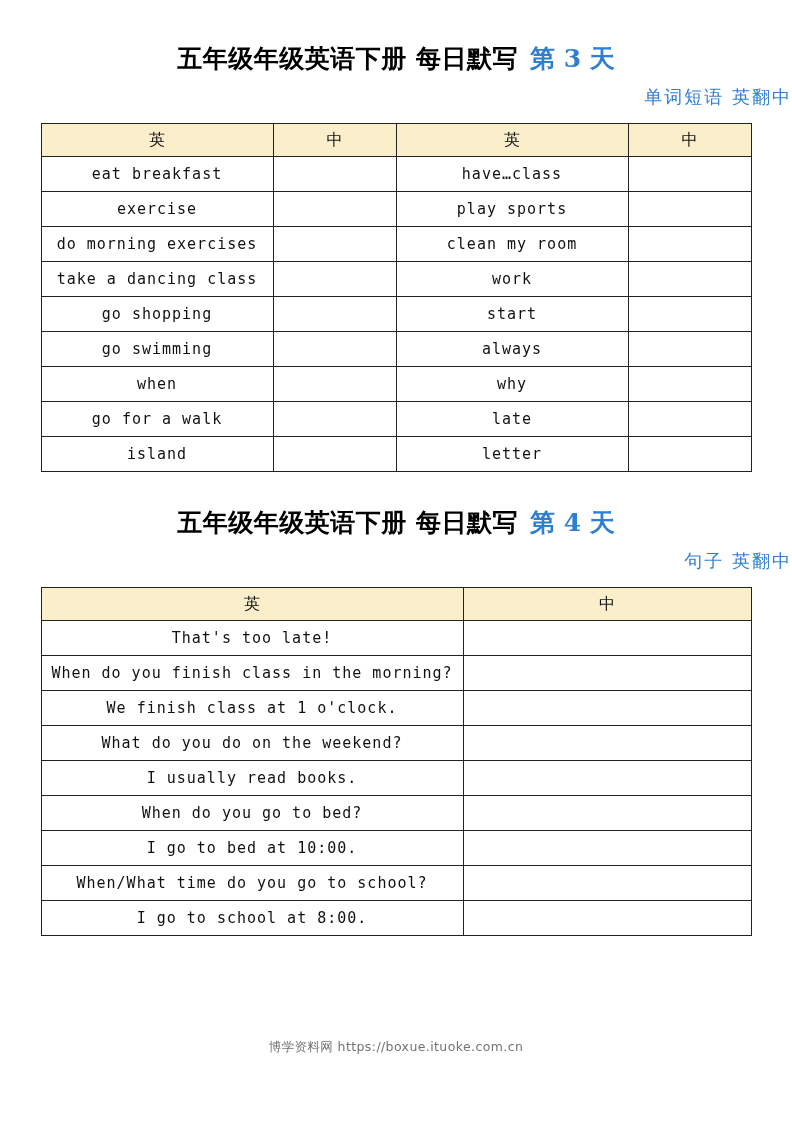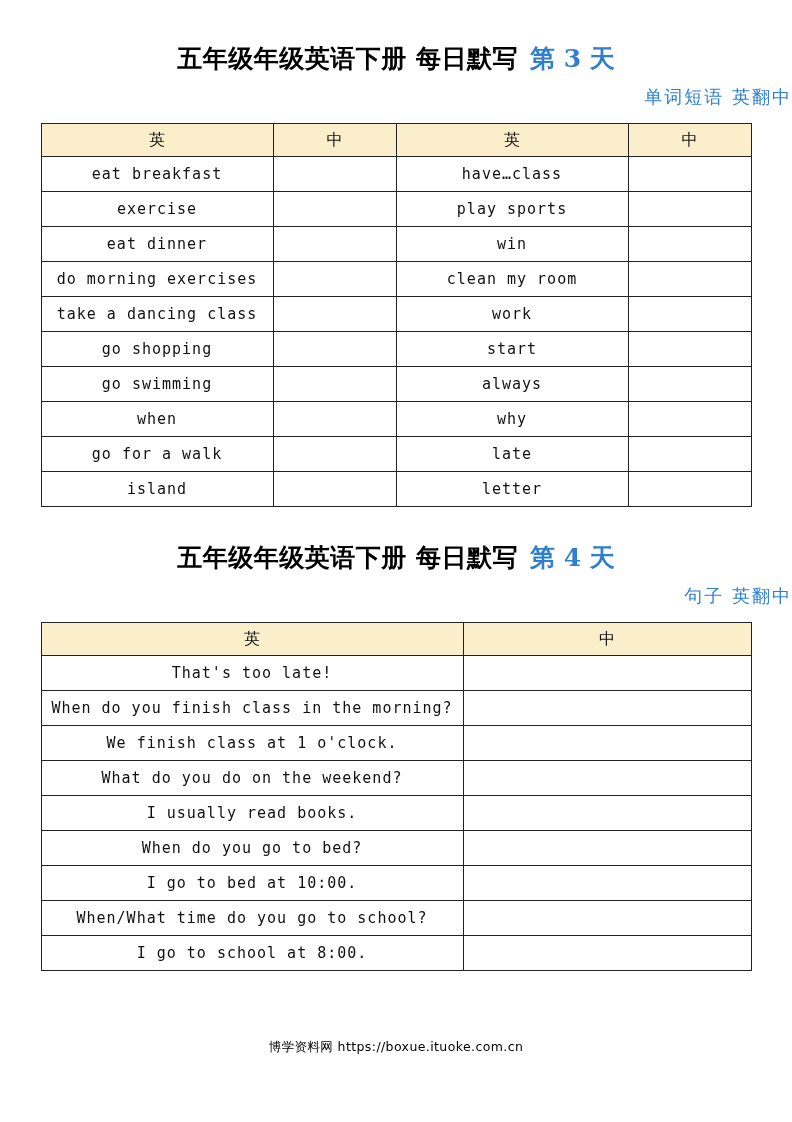--- a/index.html
+++ b/index.html
@@ -107,21 +107,21 @@
   }
 
   
   .footer {
     position: absolute;
     left: 0;
     right: 0;
     bottom: 34px;
     text-align: center;
     font-size: 12.5px;
-    color: #000000;
+    color: #737373;
     font-family: "DejaVu Sans", "Liberation Sans", sans-serif;
     letter-spacing: 0.4px;
   }
 </style>
 </head>
 <body>
 
 <div class="page">
 
   <div class="section" id="section-1">
@@ -155,26 +155,20 @@
             <td>have…class</td>
             <td class="blank"></td>
           </tr>
           <tr>
             <td>exercise</td>
             <td class="blank"></td>
             <td>play sports</td>
             <td class="blank"></td>
           </tr>
           <tr>
-            <td>eat dinner</td>
-            <td class="blank"></td>
-            <td>win</td>
-            <td class="blank"></td>
-          </tr>
-          <tr>
             <td>do morning exercises</td>
             <td class="blank"></td>
             <td>clean my room</td>
             <td class="blank"></td>
           </tr>
           <tr>
             <td>take a dancing class</td>
             <td class="blank"></td>
             <td>work</td>
             <td class="blank"></td>

